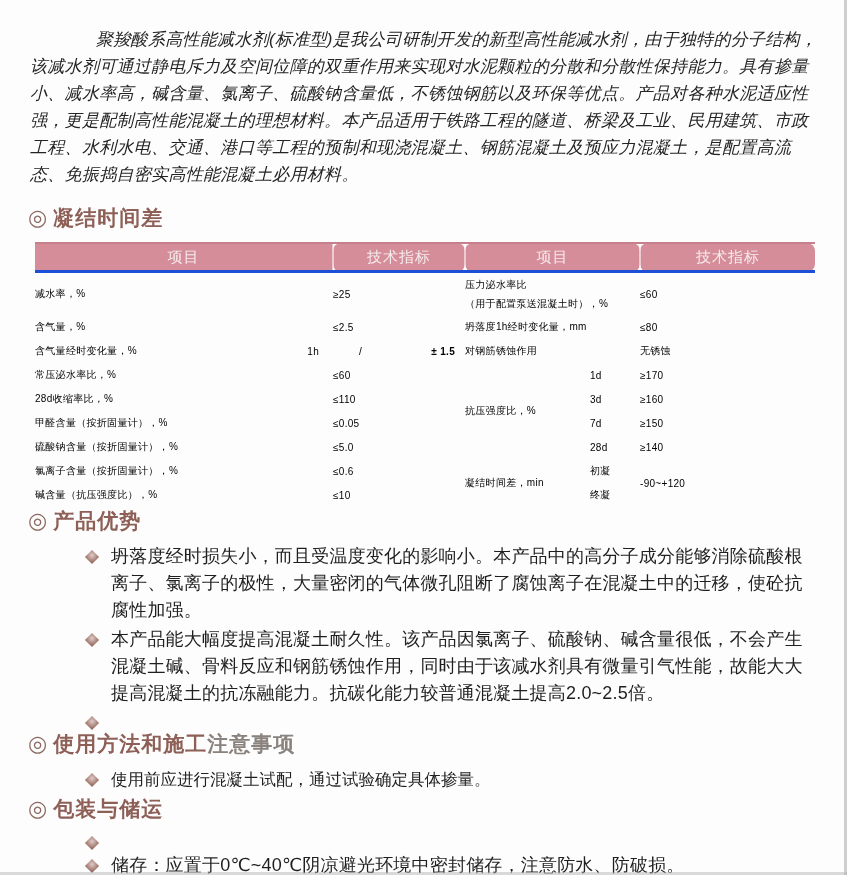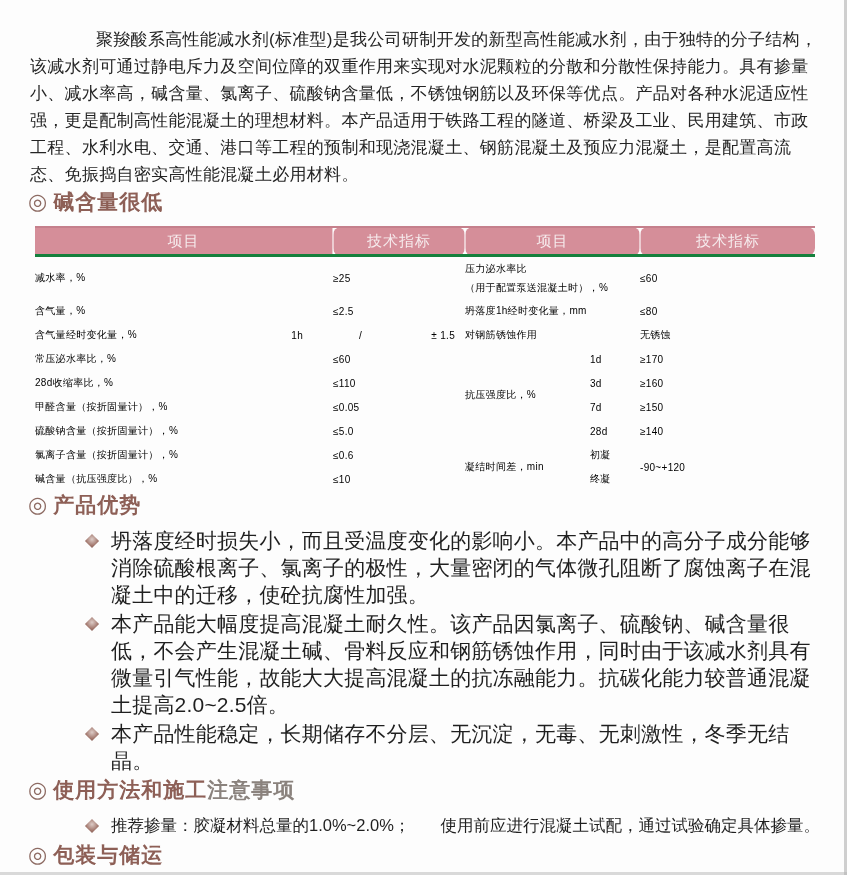--- a/index.html
+++ b/index.html
@@ -8,79 +8,79 @@
     background:#fdfdfd;
     font-family:"Liberation Sans","DejaVu Sans",sans-serif;
     color:#222;
   }
   .scan-edge-right{position:absolute;top:0;right:0;width:3px;height:100%;background:#aaa;opacity:.55;}
   .scan-edge-bottom{position:absolute;left:0;bottom:0;width:100%;height:3px;background:#b5b5b5;opacity:.5;}
 
   .page{padding-top:26px;}
 
   .intro{
-    margin:0 27px 0 30px;
+    margin:0 27px 16px 30px;
     font-size:17px;line-height:27px;letter-spacing:.3px;
-    text-indent:66px;color:#242424;font-weight:500;
+    text-indent:66px;color:#242424;font-weight:500;font-style:italic;
   }
 
   h2.sec-title{
     margin:0 0 0 28px;font-size:21px;line-height:28px;font-weight:700;
     color:#8d5f56;letter-spacing:1px;display:flex;align-items:center;
   }
   h2.sec-title .ring-icon{font-size:22px;font-weight:400;margin-right:5px;color:#8d6b63;}
   h2.sec-title .tail{color:#8a827d;}
   .mt-h1{margin-top:16px;}
   .mt-h2{margin-top:22px;}
   .mt-h3{margin-top:12px;}
   .mt-h4{margin-top:10px;}
 
   table.spec-table{
     margin:10px 0 0 35px;width:780px;
     border-collapse:collapse;table-layout:fixed;
   }
   table.spec-table thead th{
     height:24px;background:#d58e99;color:#f6ebed;
     font-size:15px;font-weight:400;letter-spacing:1px;
-    border-top:2px solid #c5808c;border-bottom:3px solid #15803d;
+    border-top:2px solid #c5808c;border-bottom:3px solid #1d4ed8;
   }
   table.spec-table thead th + th{border-left:2px solid rgba(255,255,255,.55);border-radius:8px;}
   table.spec-table td{
     height:24px;padding:0;text-align:left;vertical-align:middle;
     font-size:10px;color:#000000;letter-spacing:.3px;
   }
   tr.tall td{height:42px;}
   td.two-line span{display:block;line-height:19px;}
   td.rel{position:relative;}
-  td.rel .abs-right{position:absolute;right:30px;top:50%;transform:translateY(-50%);}
+  td.rel .abs-right{position:absolute;right:14px;top:50%;transform:translateY(-50%);}
   td.rel .abs-left{position:absolute;left:26px;top:50%;transform:translateY(-50%);}
-  td.rel .abs-right2{position:absolute;right:10px;top:50%;transform:translateY(-50%);}
+  td.rel .abs-right2{position:absolute;right:10px;top:50%;transform:translateY(-50%);font-weight:bold;}
 
   .bullets{margin:8px 27px 0 86px;}
   .bullet{display:flex;margin-bottom:2px;}
   .diamond-icon{
     flex:0 0 10px;width:10px;height:10px;margin:9px 14px 0 1px;
     transform:rotate(45deg);
     background:radial-gradient(circle at 38% 38%, #ddccc7 0%, #a1766c 72%, #8c655d 100%);
   }
-  .bullet .txt{font-size:21px;line-height:27px;color:#1f1f1f;letter-spacing:.2px;}
+  .bullet .txt{font-size:18px;line-height:27px;color:#1f1f1f;letter-spacing:.2px;}
   .bullet .txt-row{display:flex;justify-content:space-between;width:100%;font-size:16.5px;line-height:27px;color:#1f1f1f;}
   .bullets-tight .bullet{margin-bottom:4px;}
   .bullets-tight .bullet .txt{line-height:26px;}
 </style>
 </head>
 <body>
 
 <div class="page">
 
   <p class="intro">聚羧酸系高性能减水剂(标准型)是我公司研制开发的新型高性能减水剂，由于独特的分子结构，该减水剂可通过静电斥力及空间位障的双重作用来实现对水泥颗粒的分散和分散性保持能力。具有掺量小、减水率高，碱含量、氯离子、硫酸钠含量低，不锈蚀钢筋以及环保等优点。产品对各种水泥适应性强，更是配制高性能混凝土的理想材料。本产品适用于铁路工程的隧道、桥梁及工业、民用建筑、市政工程、水利水电、交通、港口等工程的预制和现浇混凝土、钢筋混凝土及预应力混凝土，是配置高流态、免振捣自密实高性能混凝土必用材料。</p>
 
   <h2 class="sec-title mt-h1">
     <span class="ring-icon">◎</span>
-    <span>碱含量很低</span>
+    <span>凝结时间差</span>
   </h2>
 
   <table class="spec-table">
     <colgroup>
       <col style="width:298px">
         <col style="width:132px">
         <col style="width:125px">
         <col style="width:50px">
         <col style="width:175px">
     </colgroup>
@@ -168,34 +168,32 @@
     <div class="bullet">
       <span class="diamond-icon"></span>
       <span class="txt">坍落度经时损失小，而且受温度变化的影响小。本产品中的高分子成分能够消除硫酸根离子、氯离子的极性，大量密闭的气体微孔阻断了腐蚀离子在混凝土中的迁移，使砼抗腐性加强。</span>
     </div>
     <div class="bullet">
       <span class="diamond-icon"></span>
       <span class="txt">本产品能大幅度提高混凝土耐久性。该产品因氯离子、硫酸钠、碱含量很低，不会产生混凝土碱、骨料反应和钢筋锈蚀作用，同时由于该减水剂具有微量引气性能，故能大大提高混凝土的抗冻融能力。抗碳化能力较普通混凝土提高2.0~2.5倍。</span>
     </div>
     <div class="bullet">
       <span class="diamond-icon"></span>
-      <span class="txt">本产品性能稳定，长期储存不分层、无沉淀，无毒、无刺激性，冬季无结晶。</span>
     </div>
   </div>
 
   <h2 class="sec-title mt-h3">
     <span class="ring-icon">◎</span>
     <span>使用方法和施工</span>
       <span class="tail">注意事项</span>
   </h2>
   <div class="bullets">
     <div class="bullet">
       <span class="diamond-icon"></span>
       <span class="txt-row">
-        <span>推荐掺量：胶凝材料总量的1.0%~2.0%；</span>
         <span>使用前应进行混凝土试配，通过试验确定具体掺量。</span>
       </span>
     </div>
   </div>
 
   <h2 class="sec-title mt-h4">
     <span class="ring-icon">◎</span>
     <span>包装与储运</span>
   </h2>
   <div class="bullets bullets-tight" style="margin-top:6px;">

